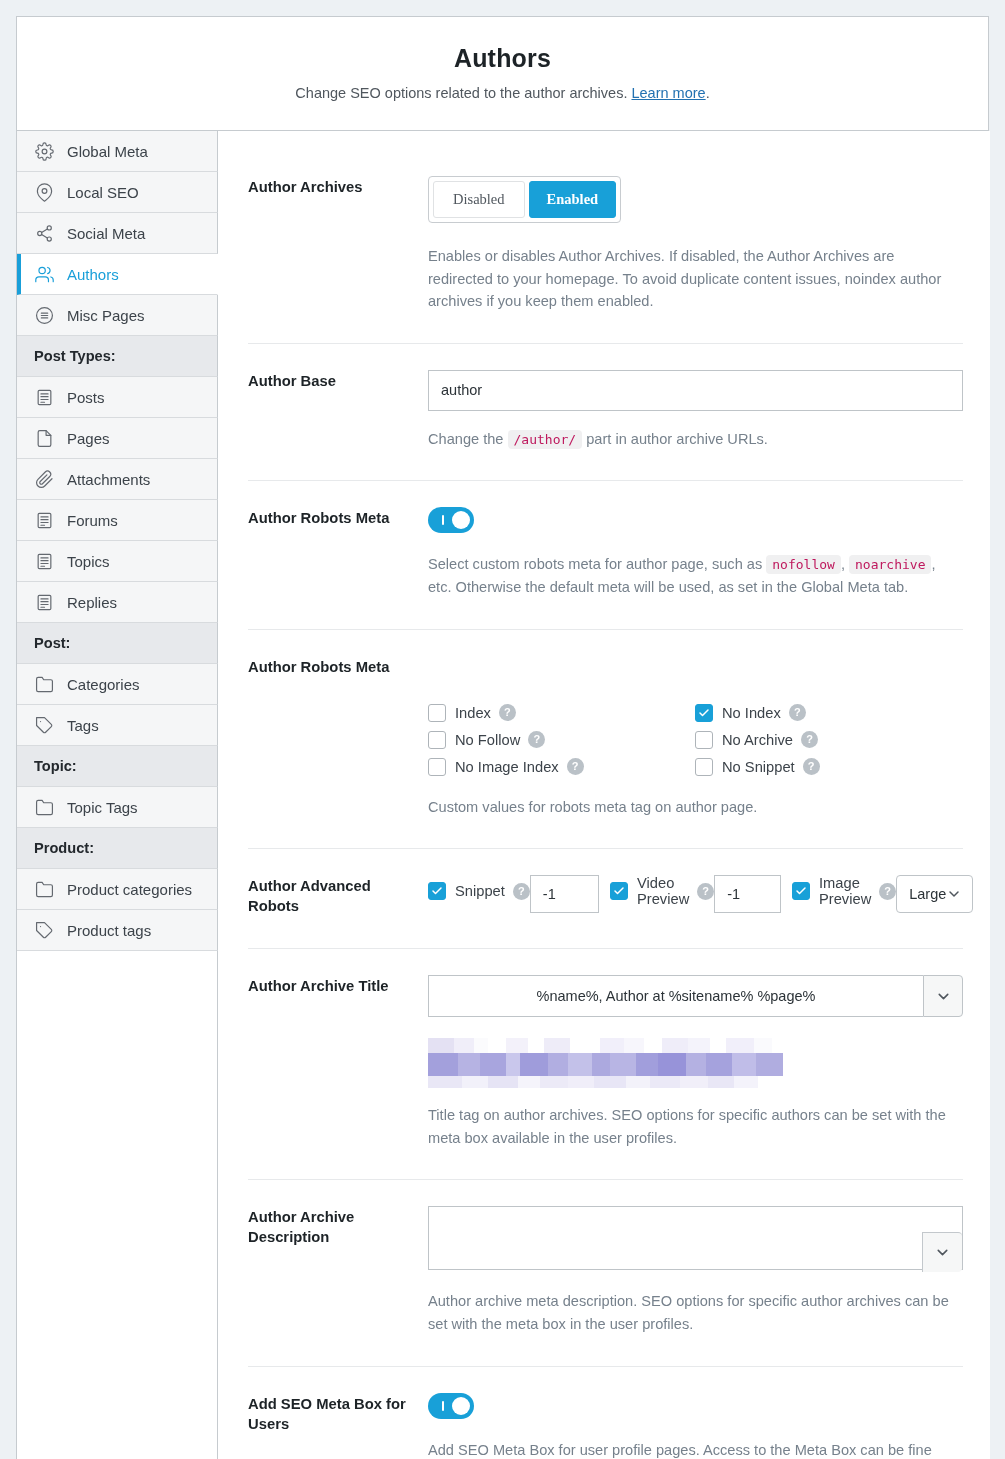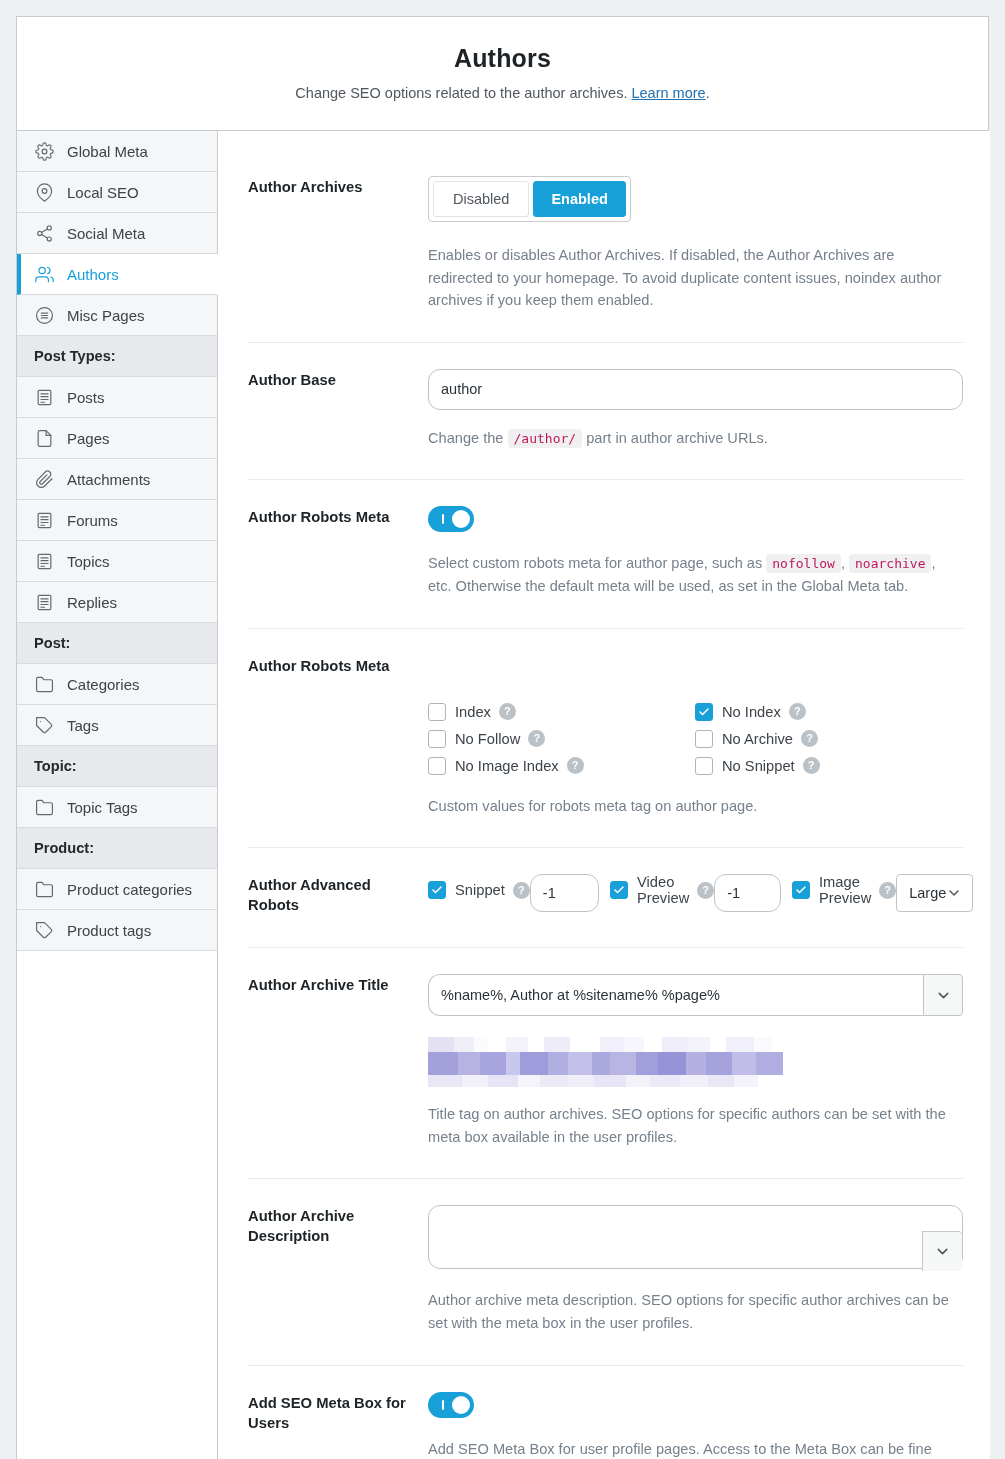--- a/index.html
+++ b/index.html
@@ -67,29 +67,29 @@
     font-family:"DejaVu Sans Mono", monospace;
     font-size:13px; background:#f0f0f1; color:#be185d;
     padding:2px 6px; border-radius:4px;
   }
   
   .btn-group {
     display:inline-flex; border:1px solid #c8ccd0; border-radius:4px;
     padding:4px; background:#fff;
   }
   .seg-btn {
-    font-family:Liberation Sans, sans-serif; font-size:14.5px; cursor:pointer;
+    font-family:Liberation Serif, serif; font-size:14.5px; cursor:pointer;
     padding:9px 19px; border-radius:3px; border:1px solid transparent;
     background:#fff; color:#50575e;
   }
   .seg-btn.off { border-color:#e0e2e4; margin-right:4px; }
   .seg-btn.on { background:#18a0d8; color:#fff; font-weight:700; border-color:#18a0d8; padding:9px 17px; }
   
   .text-input, .textarea {
-    width:100%; height:41px; border:1px solid #bfc4c8; border-radius:12px;
+    width:100%; height:41px; border:1px solid #bfc4c8; border-radius:0;
     font-family:inherit; font-size:14.5px; color:#2c3338;
     padding:0 12px; background:#fff; outline:none;
   }
   
   .toggle {
     width:46px; height:26px; border-radius:13px; background:#18a0d8;
     position:relative; cursor:pointer; display:inline-block;
   }
   .toggle .bar { position:absolute; left:14px; top:8px; width:2px; height:10px; background:#fff; border-radius:1px; }
   .toggle .knob { position:absolute; right:4px; top:4px; width:18px; height:18px; border-radius:50%; background:#fff; }
@@ -118,21 +118,21 @@
   .adv-col .cb-row { margin-bottom:11px; }
   .adv-col .text-input { height:38px; }
   .select-box {
     height:38px; border:1px solid #bfc4c8; border-radius:4px; background:#fff;
     display:flex; align-items:center; justify-content:space-between;
     padding:0 10px 0 12px; cursor:pointer; color:#2c3338;
   }
   .select-box svg { width:16px; height:16px; color:#50575e; }
   
   .input-group { display:flex; position:relative; }
-  .input-group .text-input { border-top-right-radius:0; border-bottom-right-radius:0; border-right:none; height:42px; }
+  .input-group .text-input { border-top-right-radius:0; border-bottom-right-radius:0; border-right:none; height:42px;text-align:center; }
   .dd-btn {
     width:40px; height:42px; flex:0 0 40px;
     border:1px solid #bfc4c8; border-top-right-radius:4px; border-bottom-right-radius:4px;
     background:#f6f7f7; display:flex; align-items:center; justify-content:center; cursor:pointer;
   }
   .dd-btn svg { width:17px; height:17px; color:#50575e; }
   
   .blur-preview { margin-top:21px; }
   .blur-row { display:flex; }
   .blur-row span { display:inline-block; height:100%; }

